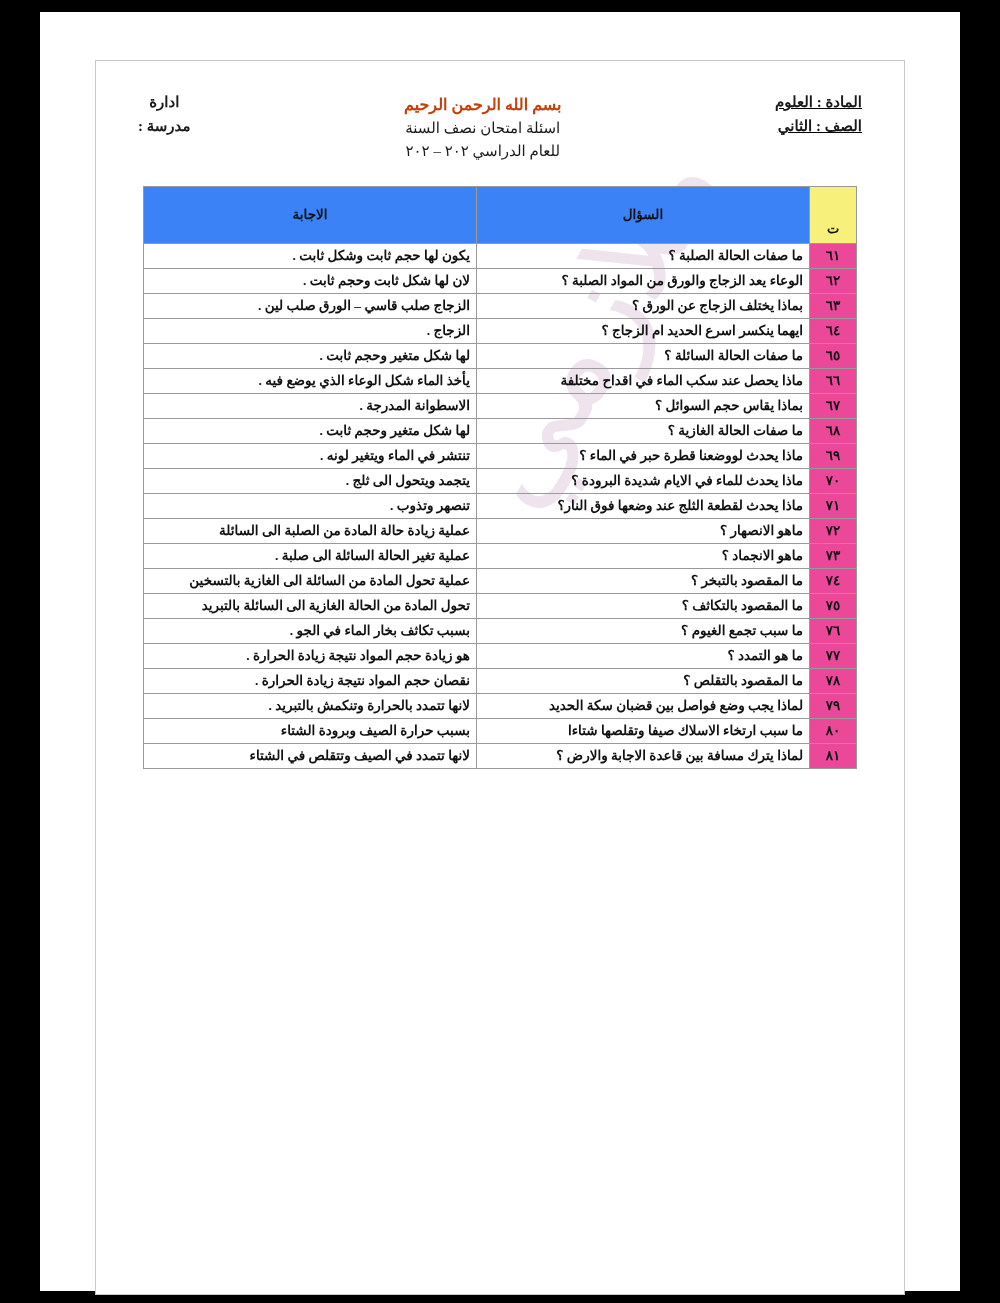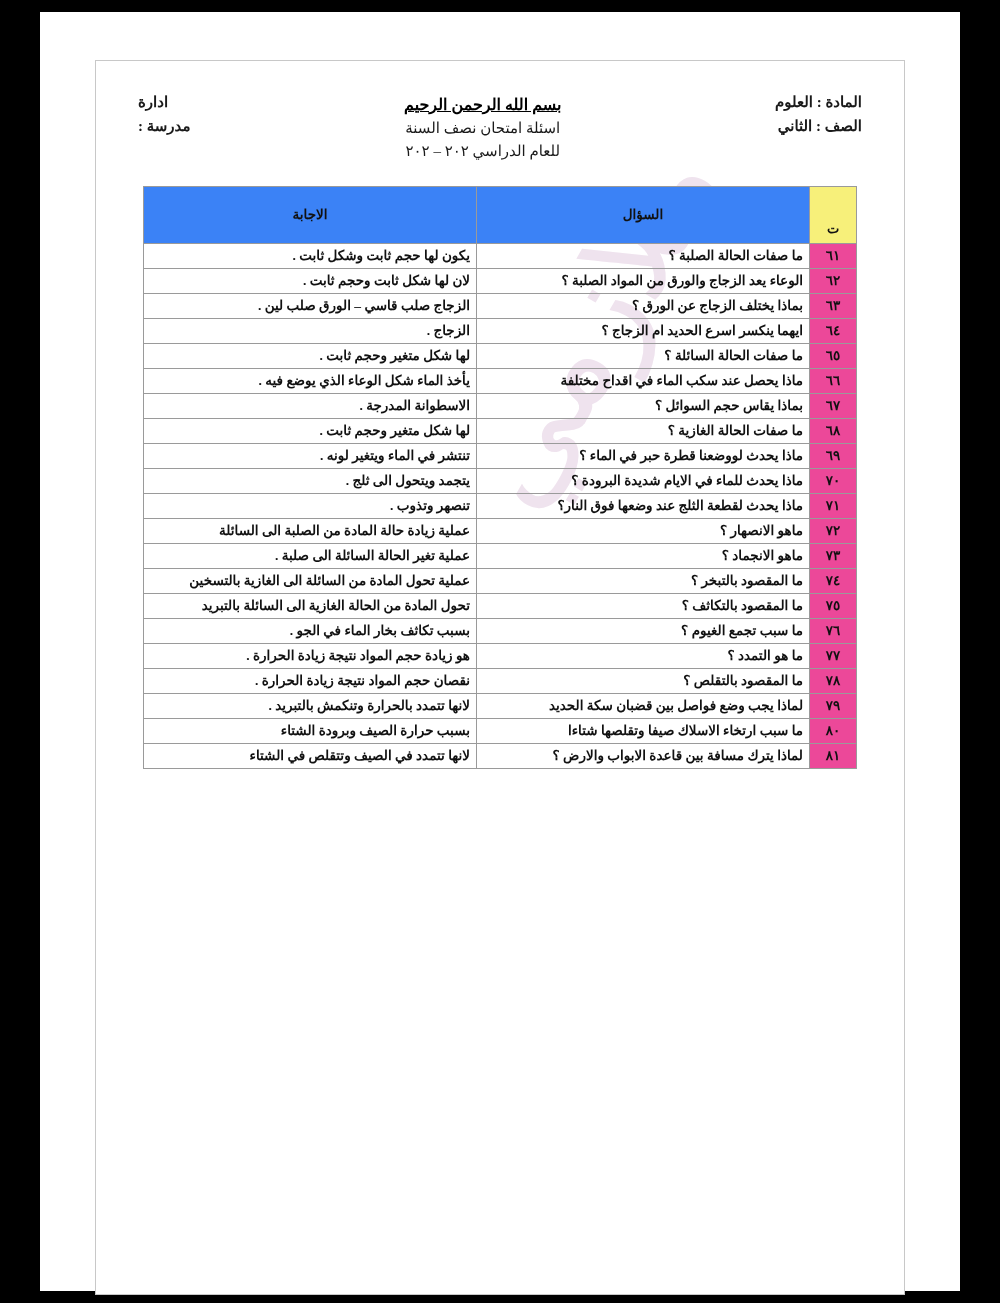--- a/index.html
+++ b/index.html
@@ -56,41 +56,40 @@
     justify-content: space-between;
     align-items: flex-start;
     padding: 32px 42px 0 42px;
     box-sizing: border-box;
   }
   .hdr-col {
     display: flex;
     flex-direction: column;
     gap: 6px;
   }
-  .hdr-right { text-align: left; }
-  .hdr-left  { text-align: right; }
+  .hdr-right { text-align: center; }
+  .hdr-left  { text-align: right; text-decoration: underline; }
   .hdr-center {
     text-align: center;
     display: flex;
     flex-direction: column;
     gap: 5px;
     margin-top: 2px;
   }
   .hdr-line {
     font-size: 15px;
     color: #1a1a1a;
     font-weight: bold;
     white-space: nowrap;
   }
   .basmala {
     font-size: 16px;
-    color: #000000;
+    color: #c2410c;
     font-weight: bold;
     letter-spacing: -0.5px;
-    text-decoration: underline;
   }
   .hdr-center .hdr-line { font-weight: normal; }
 
   table.qa {
     position: relative;
     z-index: 2;
     margin: 26px auto 0 auto;
     border-collapse: collapse;
     width: 714px;
     table-layout: fixed;
@@ -266,20 +265,20 @@
             <td class="col-q">لماذا يجب وضع فواصل بين قضبان سكة الحديد</td>
             <td class="col-a">لانها تتمدد بالحرارة وتنكمش بالتبريد .</td>
           </tr>
           <tr>
             <td class="col-num">٨٠</td>
             <td class="col-q">ما سبب ارتخاء الاسلاك صيفا وتقلصها شتاءا</td>
             <td class="col-a">بسبب حرارة الصيف وبرودة الشتاء</td>
           </tr>
           <tr>
             <td class="col-num">٨١</td>
-            <td class="col-q">لماذا يترك مسافة بين قاعدة الابواب والارض ؟</td>
+            <td class="col-q">لماذا يترك مسافة بين قاعدة الاجابة والارض ؟</td>
             <td class="col-a">لانها تتمدد في الصيف وتتقلص في الشتاء</td>
           </tr>
         </tbody>
     </table>
 
   </div>
 </div>
 
 </body></html>

